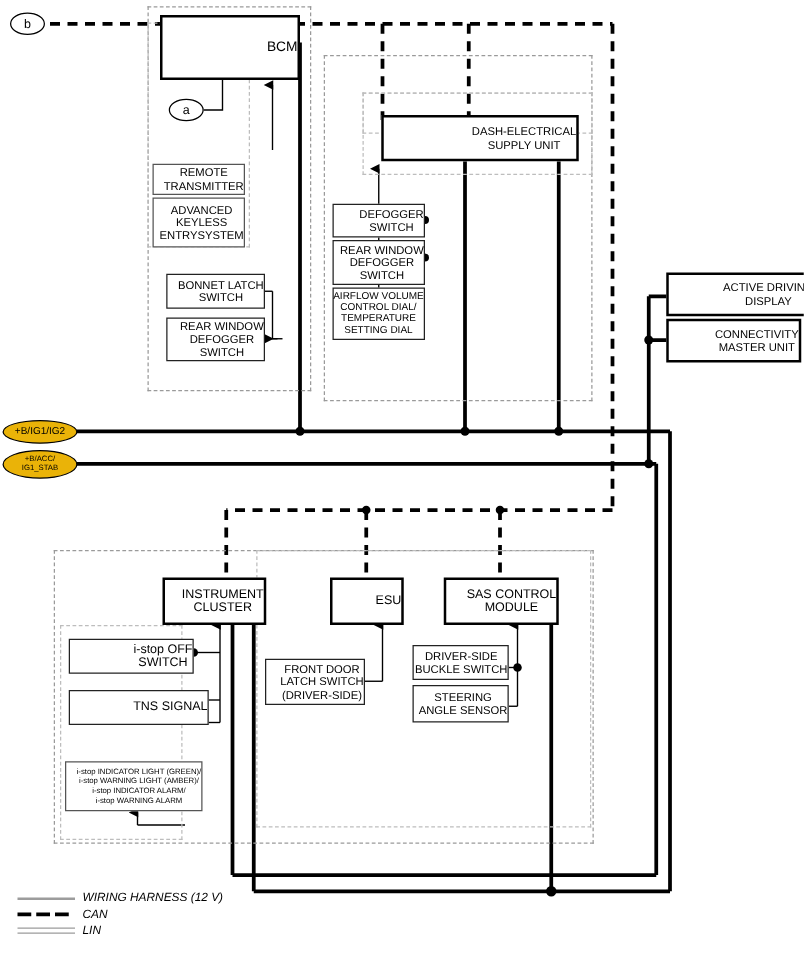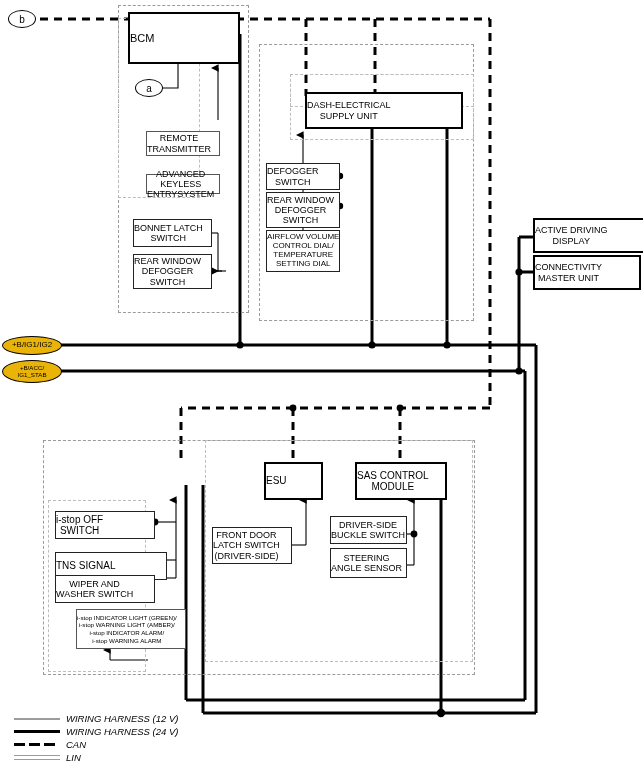--- a/index.html
+++ b/index.html
@@ -4,24 +4,24 @@
 <style>
   html,body{margin:0;padding:0;background:#ffffff;}
   body{width:643px;height:766px;position:relative;
        font-family:"Liberation Sans","DejaVu Sans",sans-serif;
        color:#000;overflow:hidden;}
   #stage{position:absolute;left:0;top:0;width:643px;height:766px;}
   #svg{position:absolute;left:0;top:0;width:643px;height:766px;}
 
   
   .box{position:absolute;box-sizing:border-box;background:#fff;
-       display:flex;align-items:center;justify-content:flex-start;
+       display:flex;align-items:center;justify-content:flex-end;
        text-align:center;line-height:1.12;z-index:5;}
   .box.heavy{border:2px solid #000;}
-  .box.thin{border:1px solid #555;margin-left:24px;}
+  .box.thin{border:1px solid #555;}
   .box.mid{border:1.3px solid #222;}
 
   .t11{font-size:11px;}
   .t10{font-size:10px;}
   .t9{font-size:9px;}
   .t8{font-size:8px;}
   .t65{font-size:6.2px;line-height:1.25;}
 
   
   .grp{position:absolute;box-sizing:border-box;z-index:1;background:transparent;}
@@ -202,36 +202,40 @@
   <div class="box heavy t9" style="left:533px;top:218px;width:120px;height:35px;white-space:pre;">
     <span style="white-space:pre;">ACTIVE DRIVING
 DISPLAY</span>
   </div>
 
   <div class="box heavy t9" style="left:533px;top:255px;width:108px;height:35px;white-space:pre;">
     <span style="white-space:pre;">CONNECTIVITY
 MASTER UNIT</span>
   </div>
 
+  <div class="box heavy t10" style="left:130px;top:462px;width:83px;height:38px;white-space:pre;">
+    <span style="white-space:pre;">INSTRUMENT
+CLUSTER</span>
+  </div>
 
   <div class="box heavy t10" style="left:264px;top:462px;width:59px;height:38px;white-space:pre;">
     <span style="white-space:pre;">ESU</span>
   </div>
 
   <div class="box heavy t10" style="left:355px;top:462px;width:92px;height:38px;white-space:pre;">
     <span style="white-space:pre;">SAS CONTROL
 MODULE</span>
   </div>
 
   <div class="box thin t9" style="left:122px;top:131px;width:74px;height:25px;white-space:pre;">
     <span style="white-space:pre;">REMOTE
 TRANSMITTER</span>
   </div>
 
-  <div class="box thin t9" style="left:122px;top:174px;width:74px;height:20px;white-space:pre;">
+  <div class="box thin t9" style="left:122px;top:158px;width:74px;height:40px;white-space:pre;">
     <span style="white-space:pre;">ADVANCED
 KEYLESS
 ENTRYSYSTEM</span>
   </div>
 
   <div class="box mid t9" style="left:133px;top:219px;width:79px;height:28px;white-space:pre;">
     <span style="white-space:pre;">BONNET LATCH
 SWITCH</span>
   </div>
 
@@ -261,24 +265,20 @@
 
   <div class="box mid t10" style="left:55px;top:511px;width:100px;height:28px;white-space:pre;">
     <span style="white-space:pre;">i-stop OFF
 SWITCH</span>
   </div>
 
   <div class="box mid t10" style="left:55px;top:552px;width:112px;height:28px;white-space:pre;">
     <span style="white-space:pre;">TNS SIGNAL</span>
   </div>
 
-  <div class="box mid t9" style="left:55px;top:575px;width:100px;height:28px;white-space:pre;">
-    <span style="white-space:pre;">WIPER AND
-WASHER SWITCH</span>
-  </div>
 
   <div class="box thin t65" style="left:52px;top:609px;width:110px;height:40px;white-space:pre;">
     <span style="white-space:pre;">i-stop INDICATOR LIGHT (GREEN)/
 i-stop WARNING LIGHT (AMBER)/
 i-stop INDICATOR ALARM/
 i-stop WARNING ALARM</span>
   </div>
 
   <div class="box mid t9" style="left:212px;top:527px;width:80px;height:37px;white-space:pre;">
     <span style="white-space:pre;">FRONT DOOR
@@ -295,26 +295,20 @@
     <span style="white-space:pre;">STEERING
 ANGLE SENSOR</span>
   </div>
 
   <div id="legend">
     <div class="lgrow">
       <span class="lgkey">
           <i class="k12"></i>
         </span>
       <span class="lgtxt">WIRING HARNESS (12 V)</span>
-    </div>
-    <div class="lgrow">
-      <span class="lgkey">
-          <i class="k24"></i>
-        </span>
-      <span class="lgtxt">WIRING HARNESS (24 V)</span>
     </div>
     <div class="lgrow">
       <span class="lgkey">
           <i class="kcanA"></i>
           <i class="kcanB"></i>
           <i class="kcanC"></i>
         </span>
       <span class="lgtxt">CAN</span>
     </div>
     <div class="lgrow">

